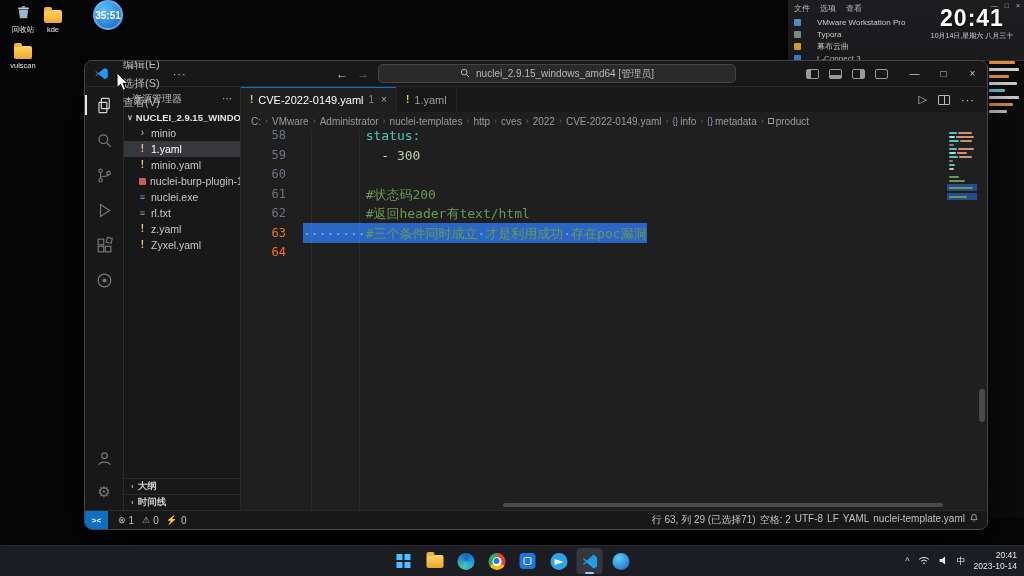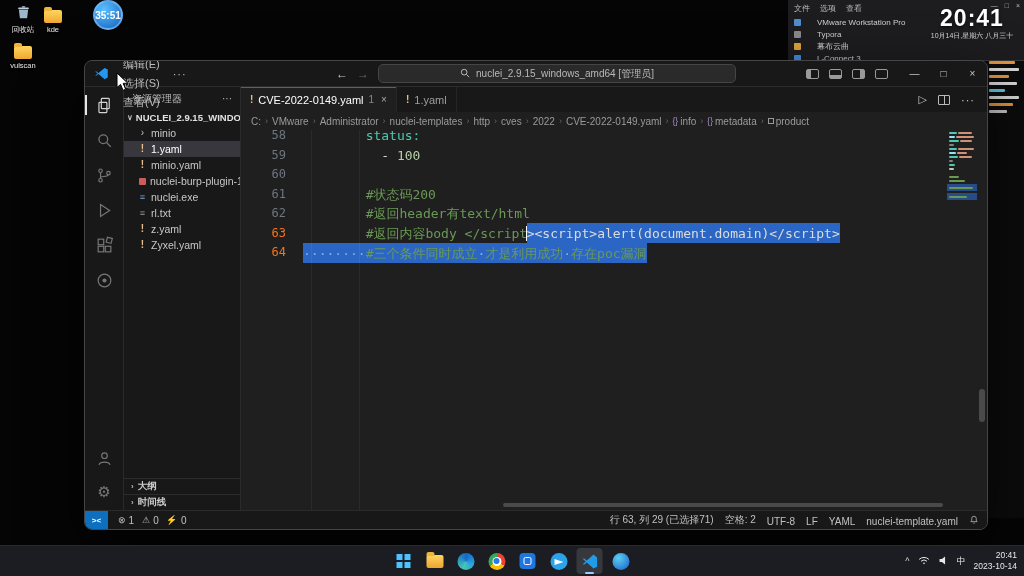--- a/index.html
+++ b/index.html
@@ -131,21 +131,21 @@
   .vthumb{position:absolute;right:2px;top:259px;width:6px;height:33px;background:#4a4a4a;border-radius:3px;}
   .hthumb{position:absolute;bottom:3px;left:262px;width:440px;height:4px;background:#4a4a4a;border-radius:2px;}
 
   .statusbar{height:18px;flex:none;background:#181818;border-top:1px solid #2b2b2b;display:flex;align-items:center;
              font-size:10px;color:#c0c0c0;gap:10px;padding-right:8px;overflow:hidden;}
   .remote{height:100%;width:23px;background:#0d6fc0;color:#fff;display:flex;align-items:center;justify-content:center;
           font-size:8px;font-weight:bold;flex:none;}
   .problems{display:flex;gap:8px;align-items:center;}
   .prob{display:flex;gap:3px;align-items:center;}
   .prob-icon{font-size:9px;}
-  .status-right{margin-left:auto;display:flex;gap:11px;align-items:flex-end;white-space:nowrap;}
+  .status-right{margin-left:auto;display:flex;gap:4px;align-items:flex-start;white-space:nowrap;}
 
   
   .cursor-arrow{position:absolute;left:116px;top:72px;z-index:5;}
 
   
   .taskbar{position:absolute;left:0;right:0;bottom:0;height:30px;background:rgba(28,30,36,.97);
            border-top:1px solid rgba(255,255,255,.06);z-index:4;}
   .tb-center{position:absolute;left:50%;top:0;transform:translateX(-50%);height:100%;display:flex;align-items:center;gap:5px;}
   .tb-app{width:26px;height:26px;border-radius:4px;display:flex;align-items:center;justify-content:center;position:relative;}
   .tb-app.active{background:rgba(255,255,255,.12);}
@@ -466,25 +466,24 @@
               <div class="ln">59</div>
               <div class="ln">60</div>
               <div class="ln">61</div>
               <div class="ln">62</div>
               <div class="ln active">63</div>
               <div class="ln active">64</div>
             </div>
           <div class="code-area">
               <div id="code-lines">
                 <div class="code-line"><span class="tok-plain">        </span><span class="tok-key">status:</span></div>
-                <div class="code-line"><span class="tok-plain">          - </span><span class="tok-num">100</span></div>
+                <div class="code-line"><span class="tok-plain">          - </span><span class="tok-num">300</span></div>
                 <div class="code-line"></div>
                 <div class="code-line"><span class="tok-plain">        </span><span class="tok-comment">#状态码200</span></div>
                 <div class="code-line"><span class="tok-plain">        </span><span class="tok-comment">#返回header有text/html</span></div>
-                <div class="code-line"><span class="tok-plain">        </span><span class="tok-comment">#返回内容body &lt;/script</span><span class="caret"></span><span class="tok-code sel">&gt;&lt;script&gt;alert(document.domain)&lt;/script&gt;</span></div>
                 <div class="code-line"><span class="tok-ws sel">········</span><span class="tok-comment sel">#三个条件同时成立</span><span class="tok-ws sel">·</span><span class="tok-comment sel">才是利用成功</span><span class="tok-ws sel">·</span><span class="tok-comment sel">存在poc漏洞</span></div>
               </div>
             </div>
           <div class="minimap" id="minimap">
               <div class="mm-row">
                 <span class="mm-seg" style="background: rgb(78, 201, 176); width: 8px;"></span>
                 <span class="mm-seg" style="background: rgb(206, 145, 120); width: 14px;"></span>
               </div>
               <div class="mm-row">
                 <span class="mm-seg" style="background: rgb(156, 220, 254); width: 6px;"></span>

